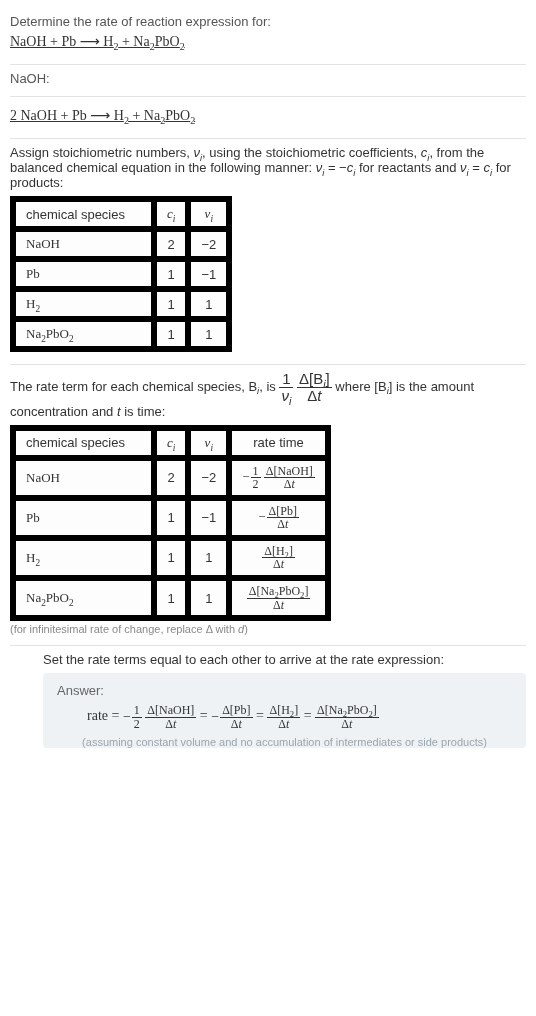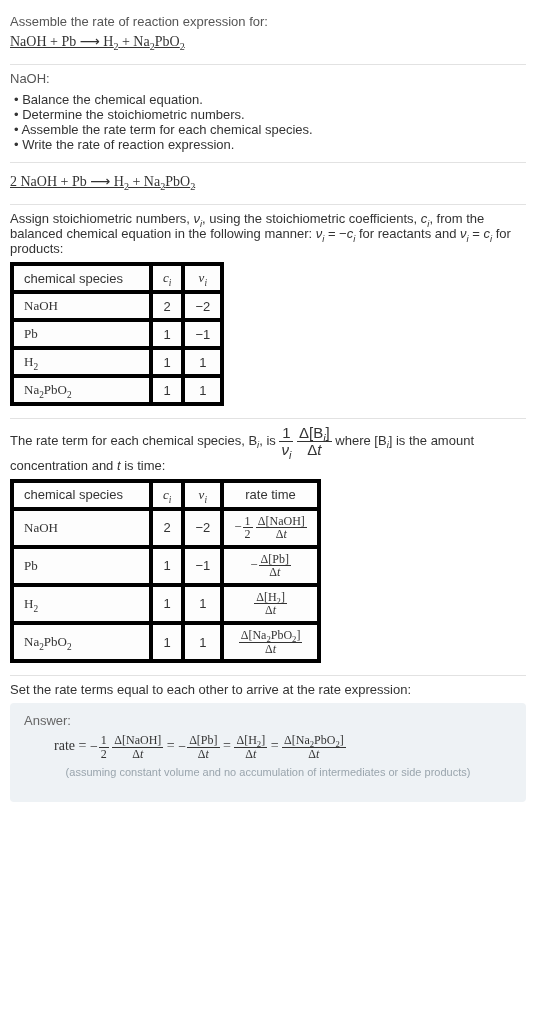--- a/index.html
+++ b/index.html
@@ -8,51 +8,51 @@
     font-family: "Segoe UI", Arial, sans-serif;
     font-size: 13px;
     color: #333;
     background: #fff;
     width: 516px;
   }
   .section {
     padding: 6px 0 10px 0;
     border-bottom: 1px solid #e2e2e2;
   }
-  .section:last-of-type { border-bottom: none; }
+  .section:last-of-type { border-bottom: none; margin-left: 33px; }
   .heading { color: #555; }
   .eq { font-family: "Cambria Math", "Times New Roman", serif; font-size: 14px; white-space: nowrap; }
   .eq-block { padding: 4px 0; text-decoration: underline; }
   sub { font-size: 0.72em; vertical-align: sub; line-height: 0; }
   ul.plan { margin: 6px 0 0 0; padding: 0 0 0 4px; list-style: none; }
   ul.plan li::before { content: "• "; }
   table.data {
     border-collapse: collapse;
     margin: 6px 0 2px 0;
     background: #fdfdfd;
   }
   table.data th, table.data td {
-    border: 4px solid #000000;
+    border: 6px solid #000000;
     padding: 4px 10px;
     text-align: center;
     font-weight: normal;
     font-size: 13px;
     vertical-align: middle;
   }
   table.data th:first-child, table.data td:first-child { text-align: left; padding-right: 26px; }
   table.data .eq { font-size: 13px; }
   .footnote {
     font-size: 11px;
     color: #888;
     margin-top: 2px;
   }
   .answer-box {
     background: #eef2f5;
     border-radius: 4px;
-    padding: 10px 14px 24px 14px;
+    padding: 10px 14px 0 14px;
     margin-top: 6px;
   }
   .answer-label { color: #666; font-size: 13px; margin-bottom: 6px; }
   .answer-eq { padding-left: 30px; }
   .answer-foot { font-size: 11px; color: #9aa5ad; text-align: center; margin-top: 6px; }
   .frac {
     display: inline-block;
     vertical-align: middle;
     text-align: center;
     line-height: 1.05;
@@ -61,32 +61,26 @@
   .frac .num { display: block; padding: 0 2px; border-bottom: 1px solid #333; }
   .frac .den { display: block; padding: 0 2px; }
   .fbig { font-size: 15px; }
   .neg { margin-right: 1px; }
   .inlinemid { vertical-align: middle; }
 </style>
 </head>
 <body>
 
 <div class="section">
-  <div class="heading">Assemble the rate of reaction expression for:</div>
+  <div class="heading">Determine the rate of reaction expression for:</div>
   <div class="eq eq-block">NaOH + Pb ⟶ H<sub>2</sub> + Na<sub>2</sub>PbO<sub>2</sub></div>
 </div>
 
 <div class="section">
   <div class="heading">NaOH:</div>
-  <ul class="plan">
-    <li>Balance the chemical equation.</li>
-    <li>Determine the stoichiometric numbers.</li>
-    <li>Assemble the rate term for each chemical species.</li>
-    <li>Write the rate of reaction expression.</li>
-  </ul>
 </div>
 
 <div class="section">
   <div class="eq eq-block">2 NaOH + Pb ⟶ H<sub>2</sub> + Na<sub>2</sub>PbO<sub>2</sub></div>
 </div>
 
 <div class="section">
   <div>Assign stoichiometric numbers, <i>ν<sub>i</sub></i>, using the stoichiometric coefficients, <i>c<sub>i</sub></i>, from the balanced chemical equation in the following manner: <i>ν<sub>i</sub></i> = −<i>c<sub>i</sub></i> for reactants and <i>ν<sub>i</sub></i> = <i>c<sub>i</sub></i> for products:</div>
   <table class="data">
     <tbody>
@@ -148,20 +142,21 @@
       <td class="eq"><span class="frac"><span class="num">Δ[H<sub>2</sub>]</span><span class="den">Δ<i>t</i></span></span></td>
     </tr>
     <tr>
       <td class="eq">Na<sub>2</sub>PbO<sub>2</sub></td>
       <td>1</td>
       <td>1</td>
       <td class="eq"><span class="frac"><span class="num">Δ[Na<sub>2</sub>PbO<sub>2</sub>]</span><span class="den">Δ<i>t</i></span></span></td>
     </tr>
   </tbody>
     </table>
+  <div class="footnote">(for infinitesimal rate of change, replace Δ with <i>d</i>)</div>
 </div>
 
 <div class="section">
   <div>Set the rate terms equal to each other to arrive at the rate expression:</div>
   <div class="answer-box">
     <div class="answer-label">Answer:</div>
     <div class="eq answer-eq">rate = <span class="neg">−</span><span class="frac"><span class="num">1</span><span class="den">2</span></span> <span class="frac"><span class="num">Δ[NaOH]</span><span class="den">Δ<i>t</i></span></span> = <span class="neg">−</span><span class="frac"><span class="num">Δ[Pb]</span><span class="den">Δ<i>t</i></span></span> = <span class="frac"><span class="num">Δ[H<sub>2</sub>]</span><span class="den">Δ<i>t</i></span></span> = <span class="frac"><span class="num">Δ[Na<sub>2</sub>PbO<sub>2</sub>]</span><span class="den">Δ<i>t</i></span></span></div>
     <div class="answer-foot">(assuming constant volume and no accumulation of intermediates or side products)</div>
   </div>
 </div>

